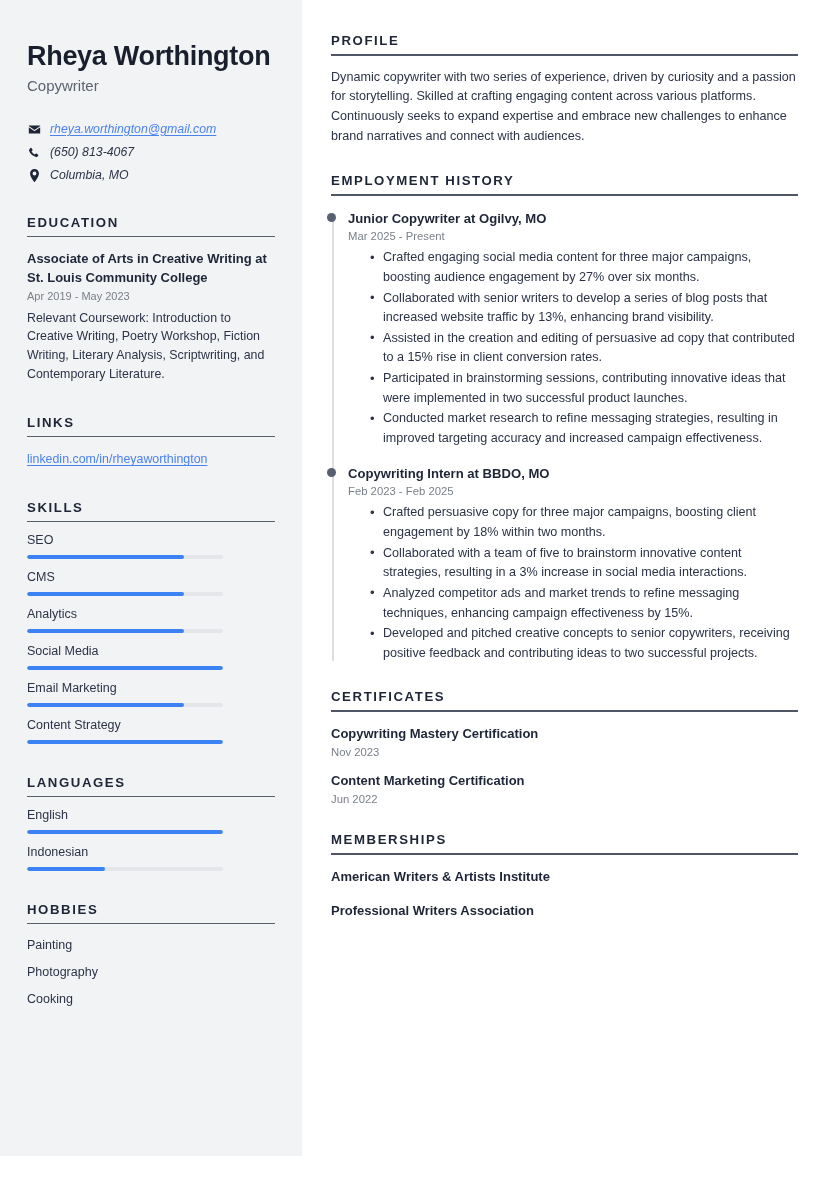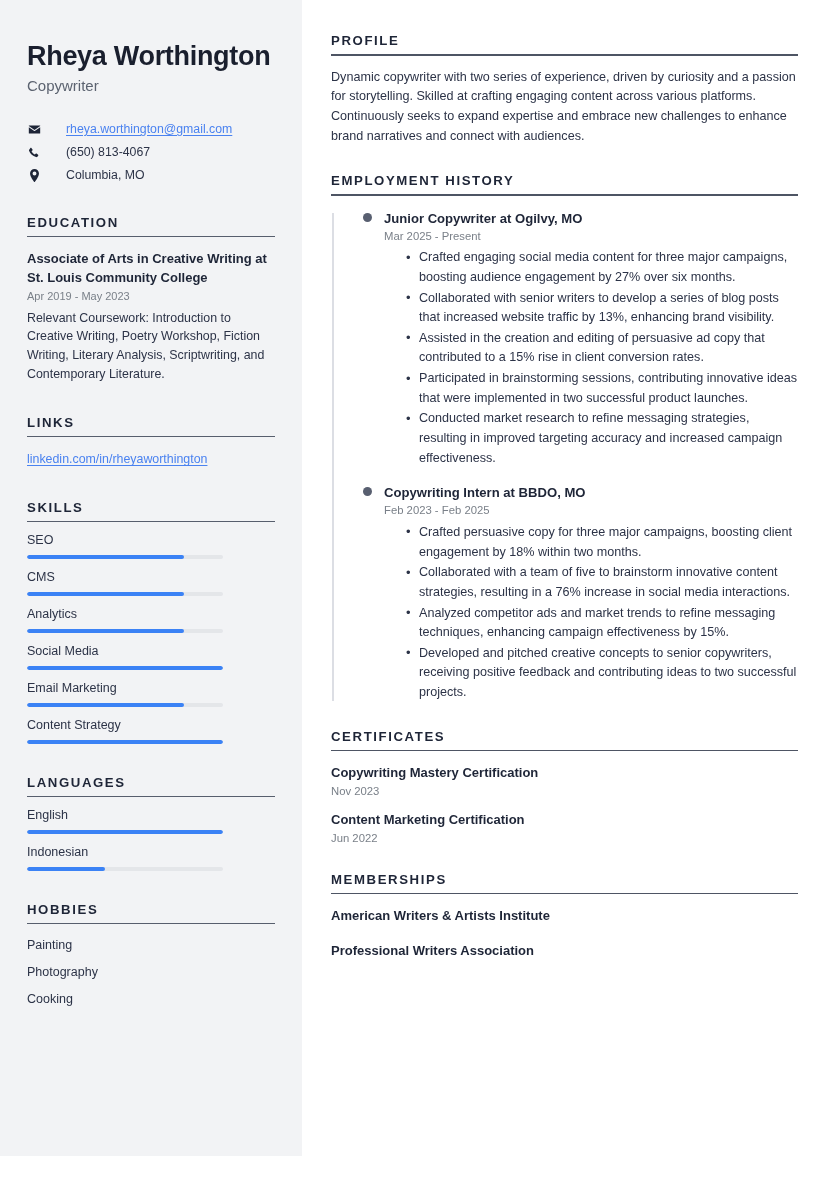--- a/index.html
+++ b/index.html
@@ -47,23 +47,24 @@
     font-weight: 400;
   }
 
   .contact-list {
     margin-top: 28px;
   }
 
   .contact-row {
     display: flex;
     align-items: center;
-    gap: 25px;
+    gap: 9px;
     margin-bottom: 7px;
     min-height: 15px;
+    font-style: italic;
   }
 
   .contact-icon {
     width: 14px;
     min-width: 14px;
     display: flex;
     align-items: center;
     justify-content: center;
     color: #1e2537;
   }
@@ -186,21 +187,21 @@
   .timeline::before {
     content: "";
     position: absolute;
     left: 1px;
     top: 3px;
     bottom: 2px;
     width: 1.5px;
     background: #dcdee4;
   }
 
-  .job { position: relative; margin-bottom: 16px; margin-left: 36px; }
+  .job { position: relative; margin-bottom: 16px; }
   .job:last-child { margin-bottom: 0; }
 
   .job-dot {
     position: absolute;
     left: -21px;
     top: 3px;
     width: 9px;
     height: 9px;
     border-radius: 50%;
     background: #585f70;
@@ -436,21 +437,21 @@
             <li>Conducted market research to refine messaging strategies, resulting in improved targeting accuracy and increased campaign effectiveness.</li>
           </ul>
         </div>
 
         <div class="job">
           <span class="job-dot"></span>
           <div class="job-title">Copywriting Intern at BBDO, MO</div>
           <div class="job-date">Feb 2023 - Feb 2025</div>
           <ul class="bullets">
             <li>Crafted persuasive copy for three major campaigns, boosting client engagement by 18% within two months.</li>
-            <li>Collaborated with a team of five to brainstorm innovative content strategies, resulting in a 76% increase in social media interactions.</li>
+            <li>Collaborated with a team of five to brainstorm innovative content strategies, resulting in a 3% increase in social media interactions.</li>
             <li>Analyzed competitor ads and market trends to refine messaging techniques, enhancing campaign effectiveness by 15%.</li>
             <li>Developed and pitched creative concepts to senior copywriters, receiving positive feedback and contributing ideas to two successful projects.</li>
           </ul>
         </div>
 
       </div>
     </section>
 
     <section class="main-section">
       <div class="sec-head">CERTIFICATES</div>

